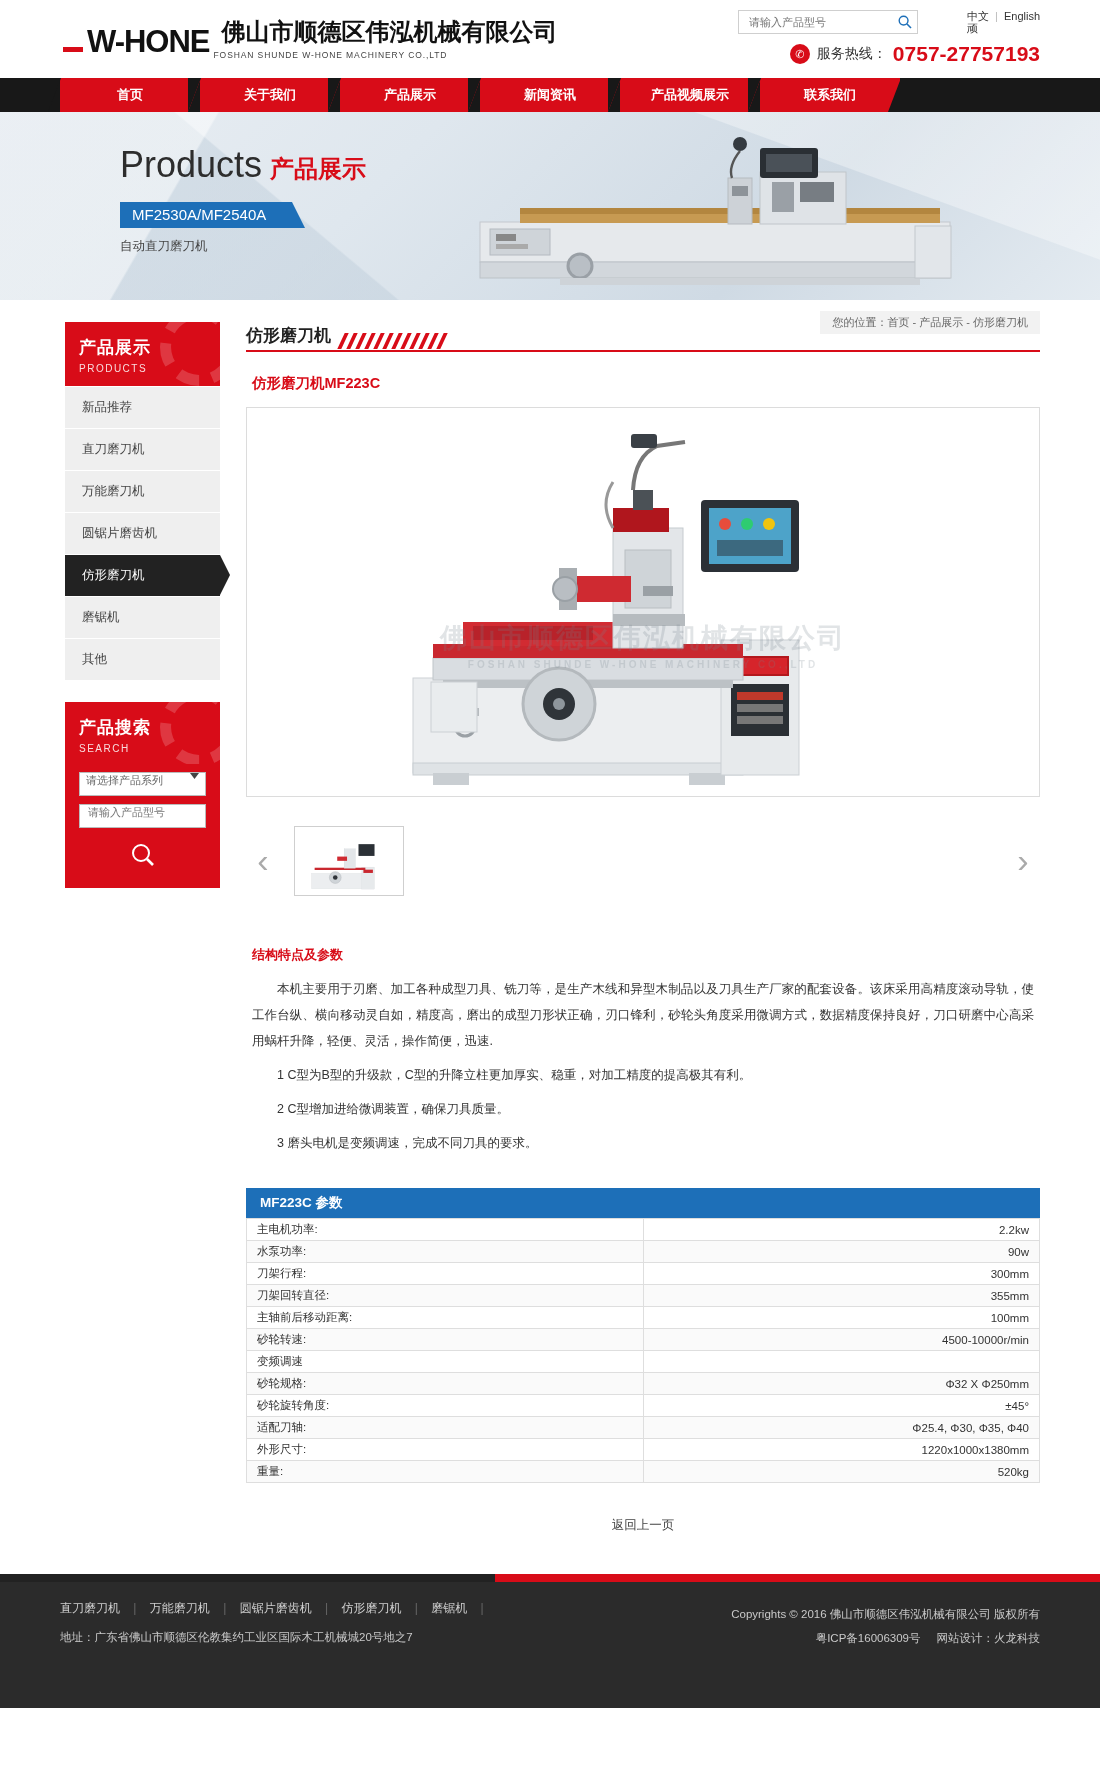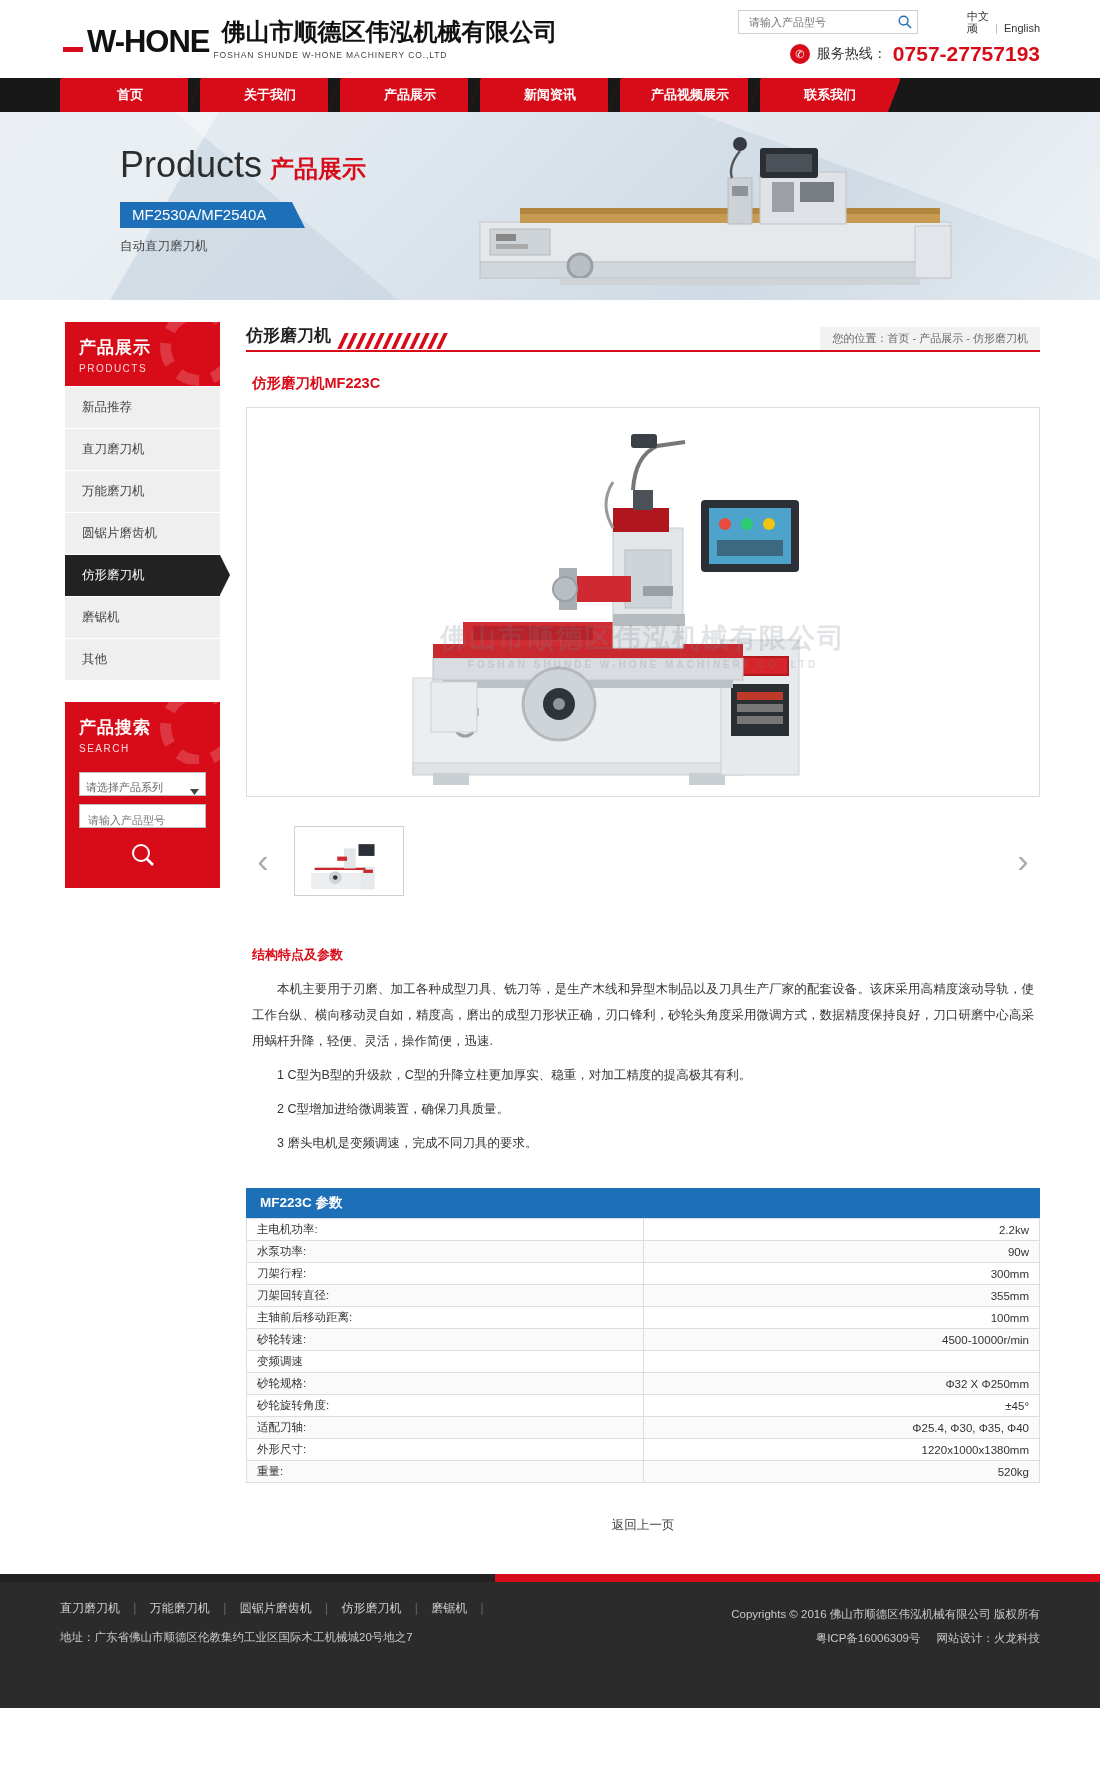--- a/index.html
+++ b/index.html
@@ -29,21 +29,21 @@
     position:absolute; right:122px; top:10px;
     width:180px; height:24px; border:1px solid #cfcfcf; background:#fff;
     display:flex; align-items:center; padding:0 4px 0 8px;
   }
   .search-box input {
     border:0; outline:none; font-size:11px; color:#666; width:150px;
     font-family:"Liberation Sans", sans-serif; background:transparent;
   }
   .search-ico { width:16px; height:16px; }
   .lang-wrap {
-    position:absolute; right:0; top:10px; font-size:11px; color:#333; display:flex; align-items:flex-end; gap:6px;
+    position:absolute; right:0; top:10px; font-size:11px; color:#333; display:flex; align-items:flex-start; gap:6px;
   }
   .lang-cn { line-height:12px; }
   .lang-sep { color:#bbb; }
   .hotline {
     position:absolute; right:0; top:42px; display:flex; align-items:center;
   }
   .hot-ico {
     width:20px; height:20px; border-radius:50%; background:#d80c18; color:#fff;
     display:flex; align-items:center; justify-content:center; font-size:11px; margin-right:7px;
   }
@@ -116,33 +116,33 @@
   .cat-item.active { background:#222; color:#fff; }
   .cat-item.active:after{
     content:""; position:absolute; right:-10px; top:0; width:0;height:0;
     border-top:20.5px solid transparent; border-bottom:20.5px solid transparent; border-left:10px solid #222;
   }
   .search-panel { margin-top:22px; background:#d80c18; padding-bottom:20px; }
   .search-panel .panel-head { padding-bottom:10px; }
   .sp-body { padding:0 14px; }
   .sp-select, .sp-input {
     width:100%; height:24px; background:#fff; border:1px solid #bbb; font-size:11px; color:#666;
-    padding:0 6px; margin-top:8px; display:flex; align-items:flex-end; justify-content:space-between;
+    padding:0 6px; margin-top:8px; display:flex; align-items:flex-start; justify-content:space-between;
     font-family:"Liberation Sans", sans-serif;
   }
   .sp-input input { border:0; outline:none; width:100%; font-size:11px; color:#666; font-family:"Liberation Sans", sans-serif;}
   .sp-search-ico { width:100%; display:flex; justify-content:center; margin-top:14px; }
 
   .main { flex:1; margin-left:26px; }
   .main-head { position:relative; border-bottom:2px solid #d80c18; height:30px; display:flex; align-items:flex-end; }
   .main-head .title { font-size:17px; font-weight:bold; color:#222; padding-bottom:3px; }
   .head-slash { position:relative; margin-left:10px; width:130px; height:16px; }
   .head-slash span{ position:absolute; bottom:1px; width:4px; height:16px; background:#d80c18; transform:skewX(-25deg);}
   .breadcrumb {
-    position:absolute; right:0; bottom:0; font-size:11px; color:#666;
+    position:absolute; right:0; bottom:16px; font-size:11px; color:#666;
     background:#f2f2f2; padding:4px 12px;
   }
   .prod-title { color:#d80c18; font-size:14.5px; font-weight:bold; margin:22px 0 14px 6px; }
   .big-img {
     border:1px solid #dcdcdc; height:390px; position:relative; overflow:hidden; background:#fff;
   }
   .watermark {
     position:absolute; left:0; right:0; top:212px; text-align:center; color:rgba(120,130,140,.22);
     font-size:27px; font-weight:bold; letter-spacing:2px; pointer-events:none;
   }

